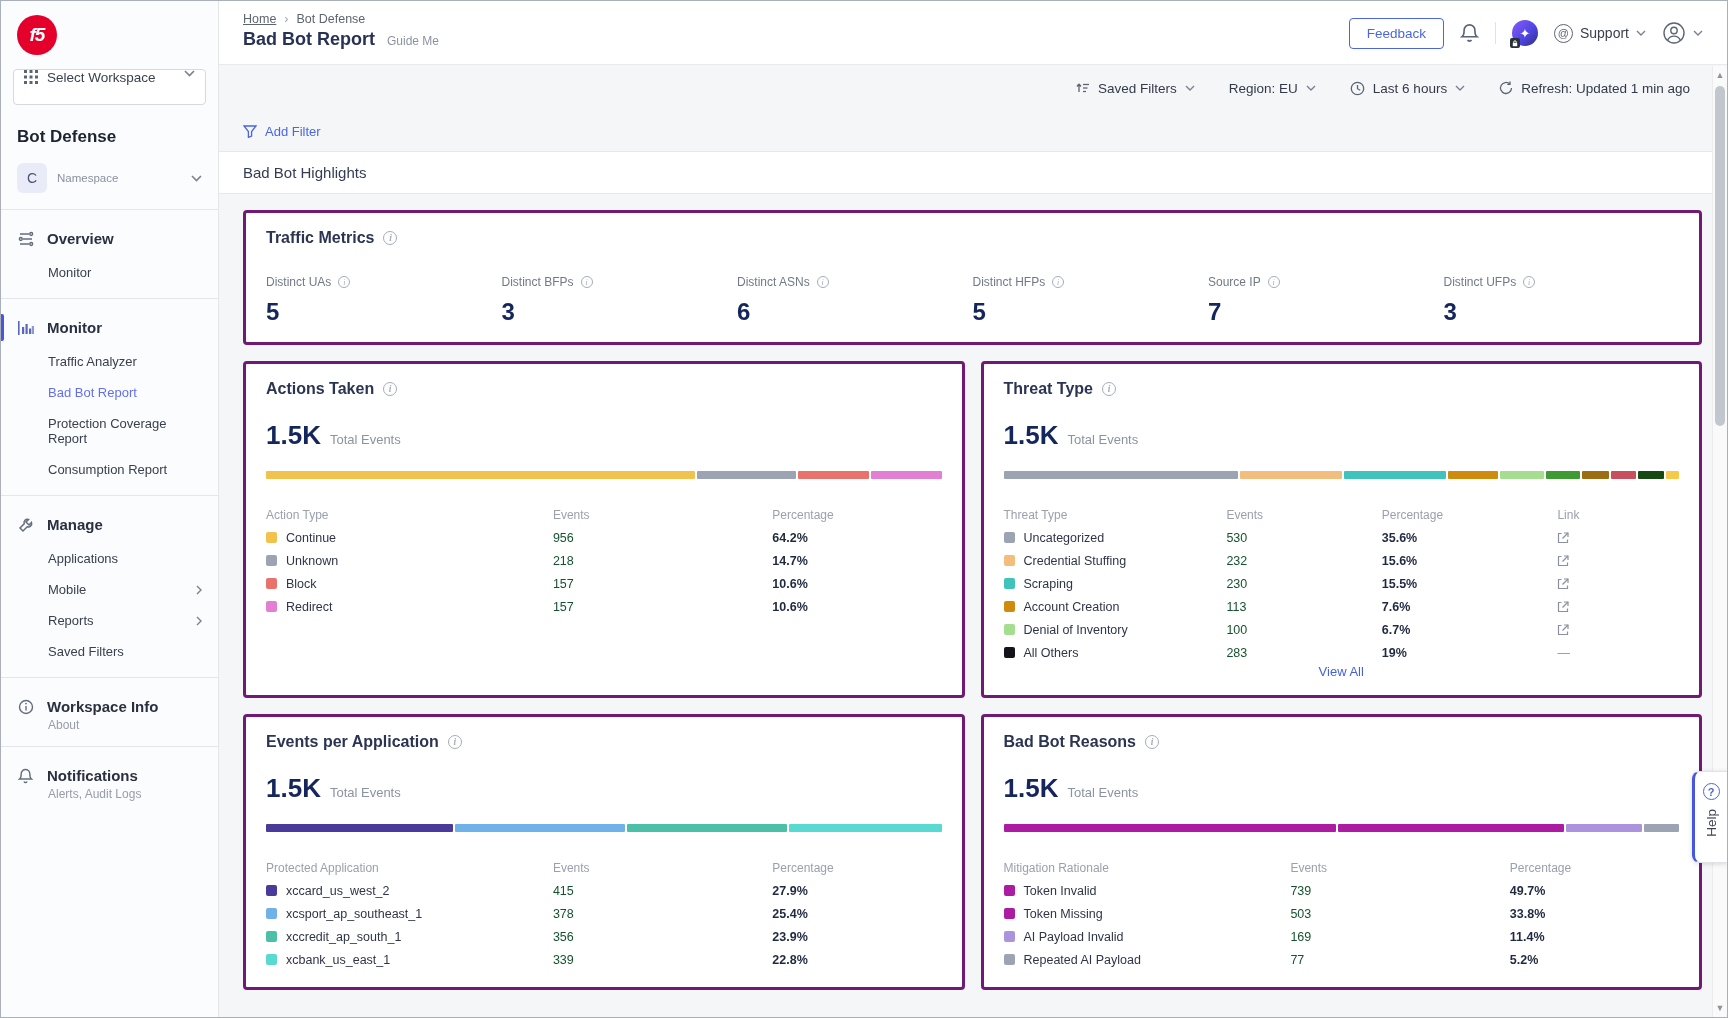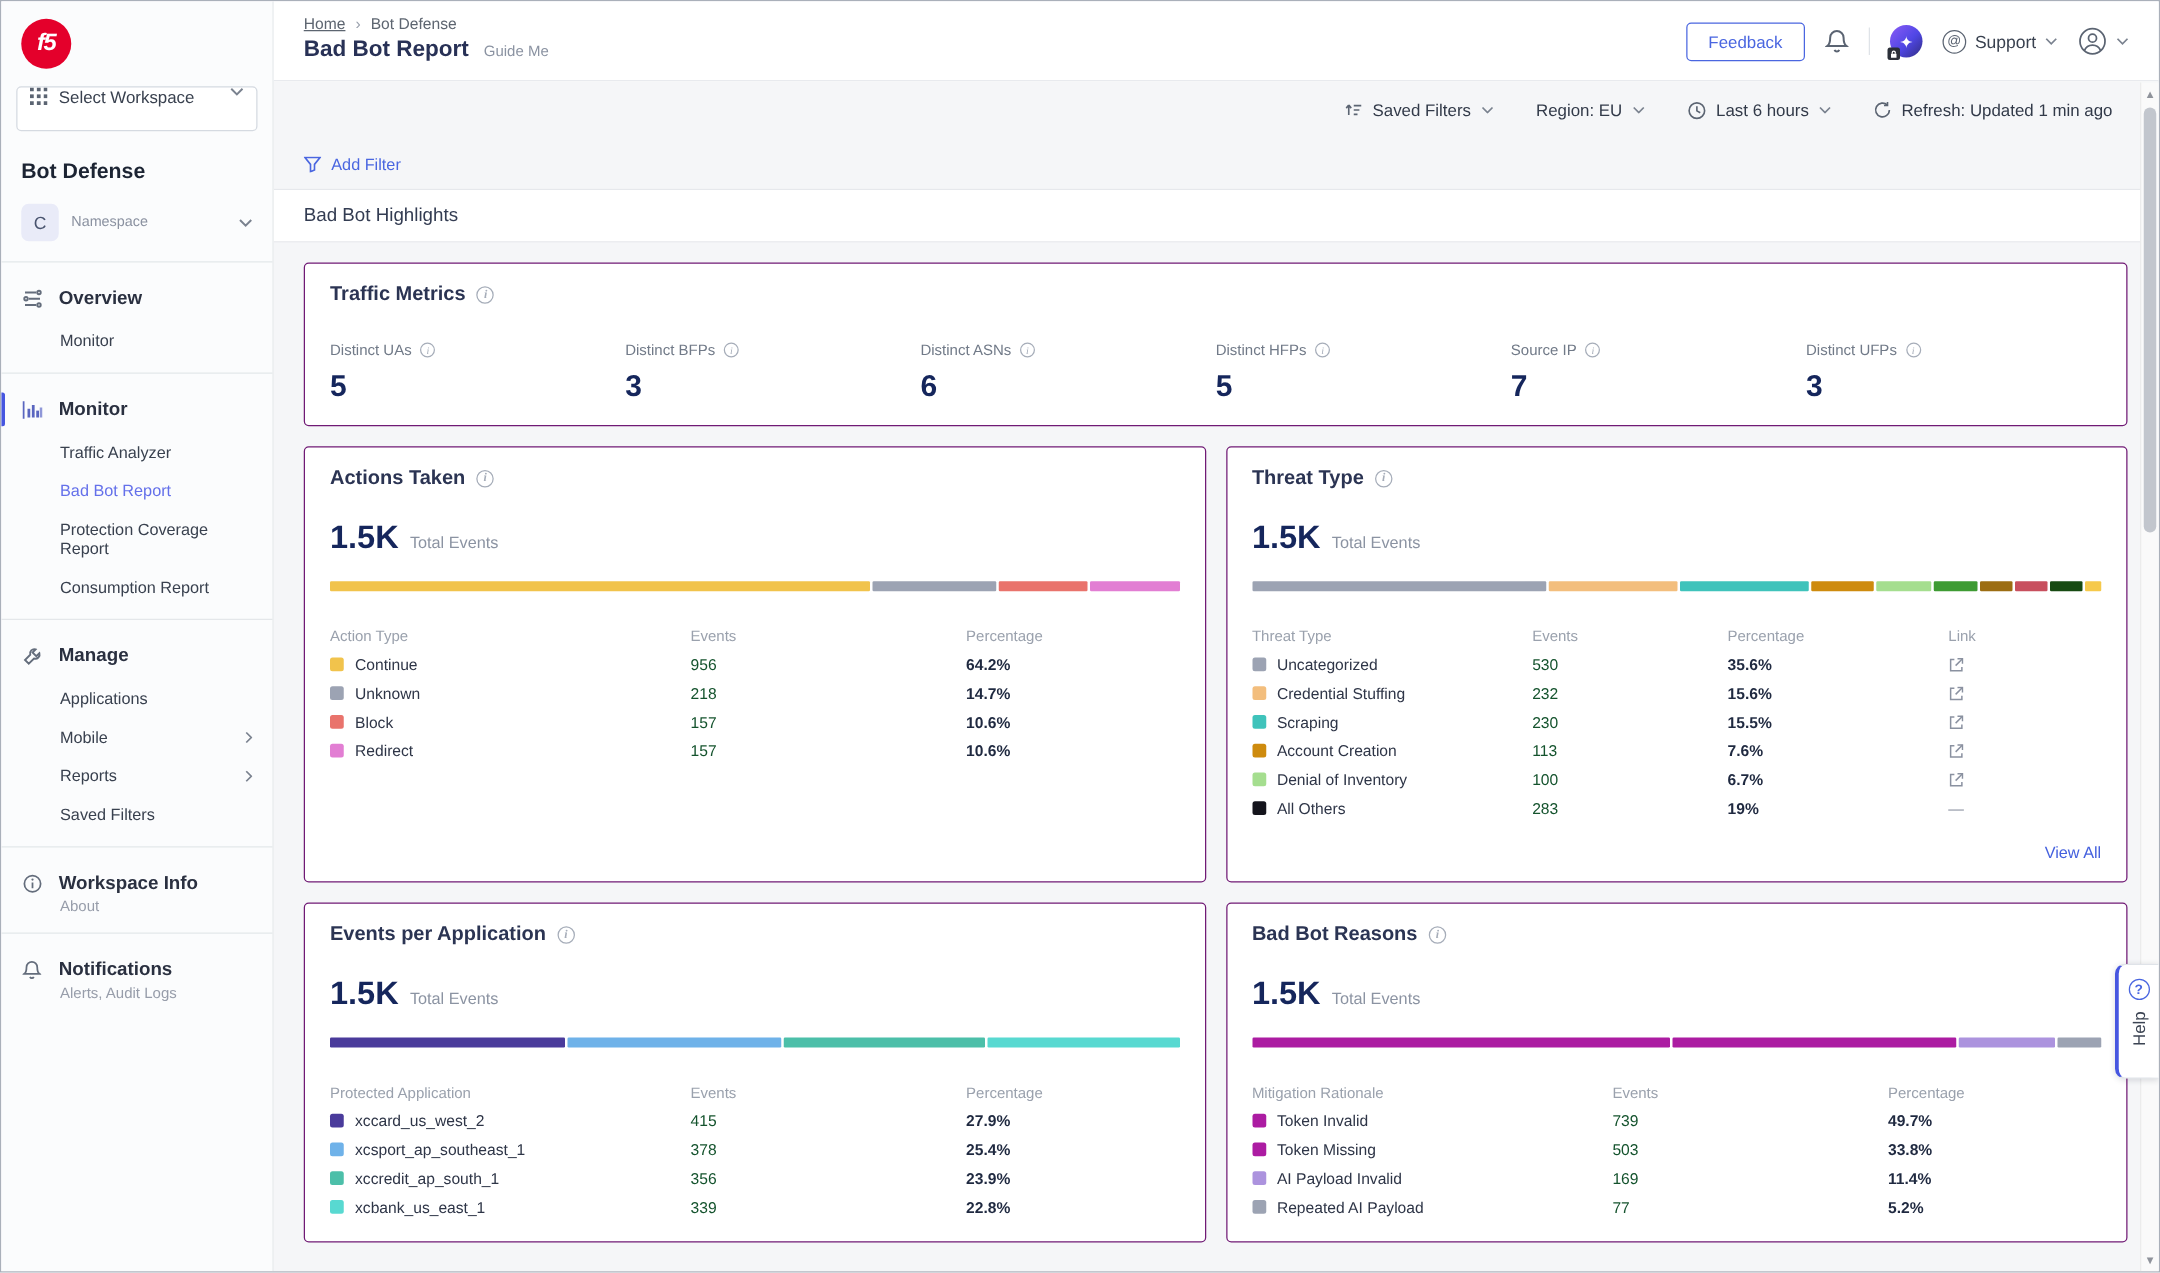--- a/index.html
+++ b/index.html
@@ -51,21 +51,21 @@
   .support-label { font-size:14px; color:#39414f; }
   .at-circle { width:19px; height:19px; border:1.5px solid #5b6472; border-radius:50%; color:#5b6472; font-size:11px; display:grid; place-items:center; }
   
   .content { flex:1; background:#f5f6f8; display:flex; flex-direction:column; overflow:hidden; padding-right:15px; }
   .filters-row { height:46px; flex:none; display:flex; justify-content:flex-end; align-items:center; gap:34px; padding:0 22px; font-size:13.5px; color:#323a49; }
   .filter-item { display:flex; align-items:center; gap:8px; cursor:pointer; }
   .addfilter-row { height:40px; flex:none; display:flex; align-items:center; padding:0 24px; }
   .add-filter { display:flex; align-items:center; gap:8px; color:#4a66e0; font-size:13px; cursor:pointer; }
   .band { flex:none; background:#fff; border-top:1px solid #e6e8ec; border-bottom:1px solid #e6e8ec; padding:12px 24px; font-size:15px; font-weight:500; color:#333c52; }
   .cards { flex:1; padding:16px 10px 16px 24px; display:flex; flex-direction:column; gap:16px; overflow:hidden; }
-  .card { background:#fff; border:1px solid #701a75; border-radius:4px; padding:16px 20px; }
+  .card { background:#fff; border:3px solid #701a75; border-radius:4px; padding:16px 20px; }
   .card-title { font-size:16px; font-weight:600; color:#2b3453; display:flex; gap:9px; align-items:center; }
   .info-i { width:14px; height:14px; border:1px solid #a6adb9; border-radius:50%; color:#a6adb9; font-size:9.5px; display:inline-flex; align-items:center; justify-content:center; font-family:"Liberation Serif", serif; font-style:italic; flex:none; }
   .info-i::before { content:"i"; }
   .metrics-grid { display:grid; grid-template-columns:repeat(6,1fr); margin-top:28px; }
   .metric-label { font-size:12px; color:#717a88; display:flex; gap:7px; align-items:center; }
   .metric-label .info-i { width:12px; height:12px; font-size:8px; }
   .metric-value { font-size:24px; font-weight:700; color:#15265c; margin-top:9px; }
   .two-col { display:grid; grid-template-columns:1fr 1fr; gap:16px; }
   .total-row { margin-top:22px; display:flex; align-items:baseline; gap:9px; }
   .total-big { font-size:26px; font-weight:700; color:#15265c; }
@@ -75,21 +75,21 @@
   .table { margin-top:24px; }
   .grid3 { display:grid; grid-template-columns:37% 27% 36%; align-items:center; padding:4.5px 0;gap:37px; }
   .grid4 { display:grid; grid-template-columns:33% 23% 26% 18%; align-items:center; padding:4.5px 0; }
   .thead { color:#9aa1ad; font-size:12px; }
   .cell-label { display:flex; align-items:center; gap:9px; font-size:12.5px; color:#2e3547; }
   .swatch { width:11px; height:11px; border-radius:2px; flex:none; }
   .cell-events { font-size:12.5px; color:#14532d; }
   .cell-pct { font-size:12.5px; font-weight:700; color:#1f2940; }
   .cell-link { color:#8a91a0; font-size:12.5px; }
   .ext-link { cursor:pointer; }
-  .view-all { text-align:right; color:#4561de; font-size:13px; margin-top:16px; cursor:pointer; }
+  .view-all { text-align:center; color:#4561de; font-size:13px; cursor:pointer; }
   
   .scrollbar { position:absolute; right:0; top:65px; bottom:0; width:15px; background:#fafafa; border-left:1px solid #ececec; }
   .sb-arrow { position:absolute; left:0; right:0; text-align:center; color:#8f939b; font-size:9px; line-height:14px; }
   .sb-up { top:2px; }
   .sb-down { bottom:2px; }
   .sb-thumb { position:absolute; top:20px; left:2px; right:2px; height:340px; background:#c2c6cd; border-radius:7px; }
   
   .help-tab { position:absolute; right:0; top:770px; width:35px; height:92px; background:#fff; border:1px solid #dfe3e8; border-right:none; border-left:3px solid #4656e0; border-radius:8px 0 0 8px; box-shadow:0 1px 5px rgba(40,50,70,.18); display:flex; flex-direction:column; align-items:center; padding:11px 0; gap:9px; cursor:pointer; z-index:5; }
   .help-q { width:17px; height:17px; border:1.5px solid #4a66e0; border-radius:50%; color:#4a66e0; font-size:11px; font-weight:700; display:grid; place-items:center; }
   .help-text { writing-mode:vertical-rl; transform:rotate(180deg); font-size:13.5px; color:#3c4453; }

